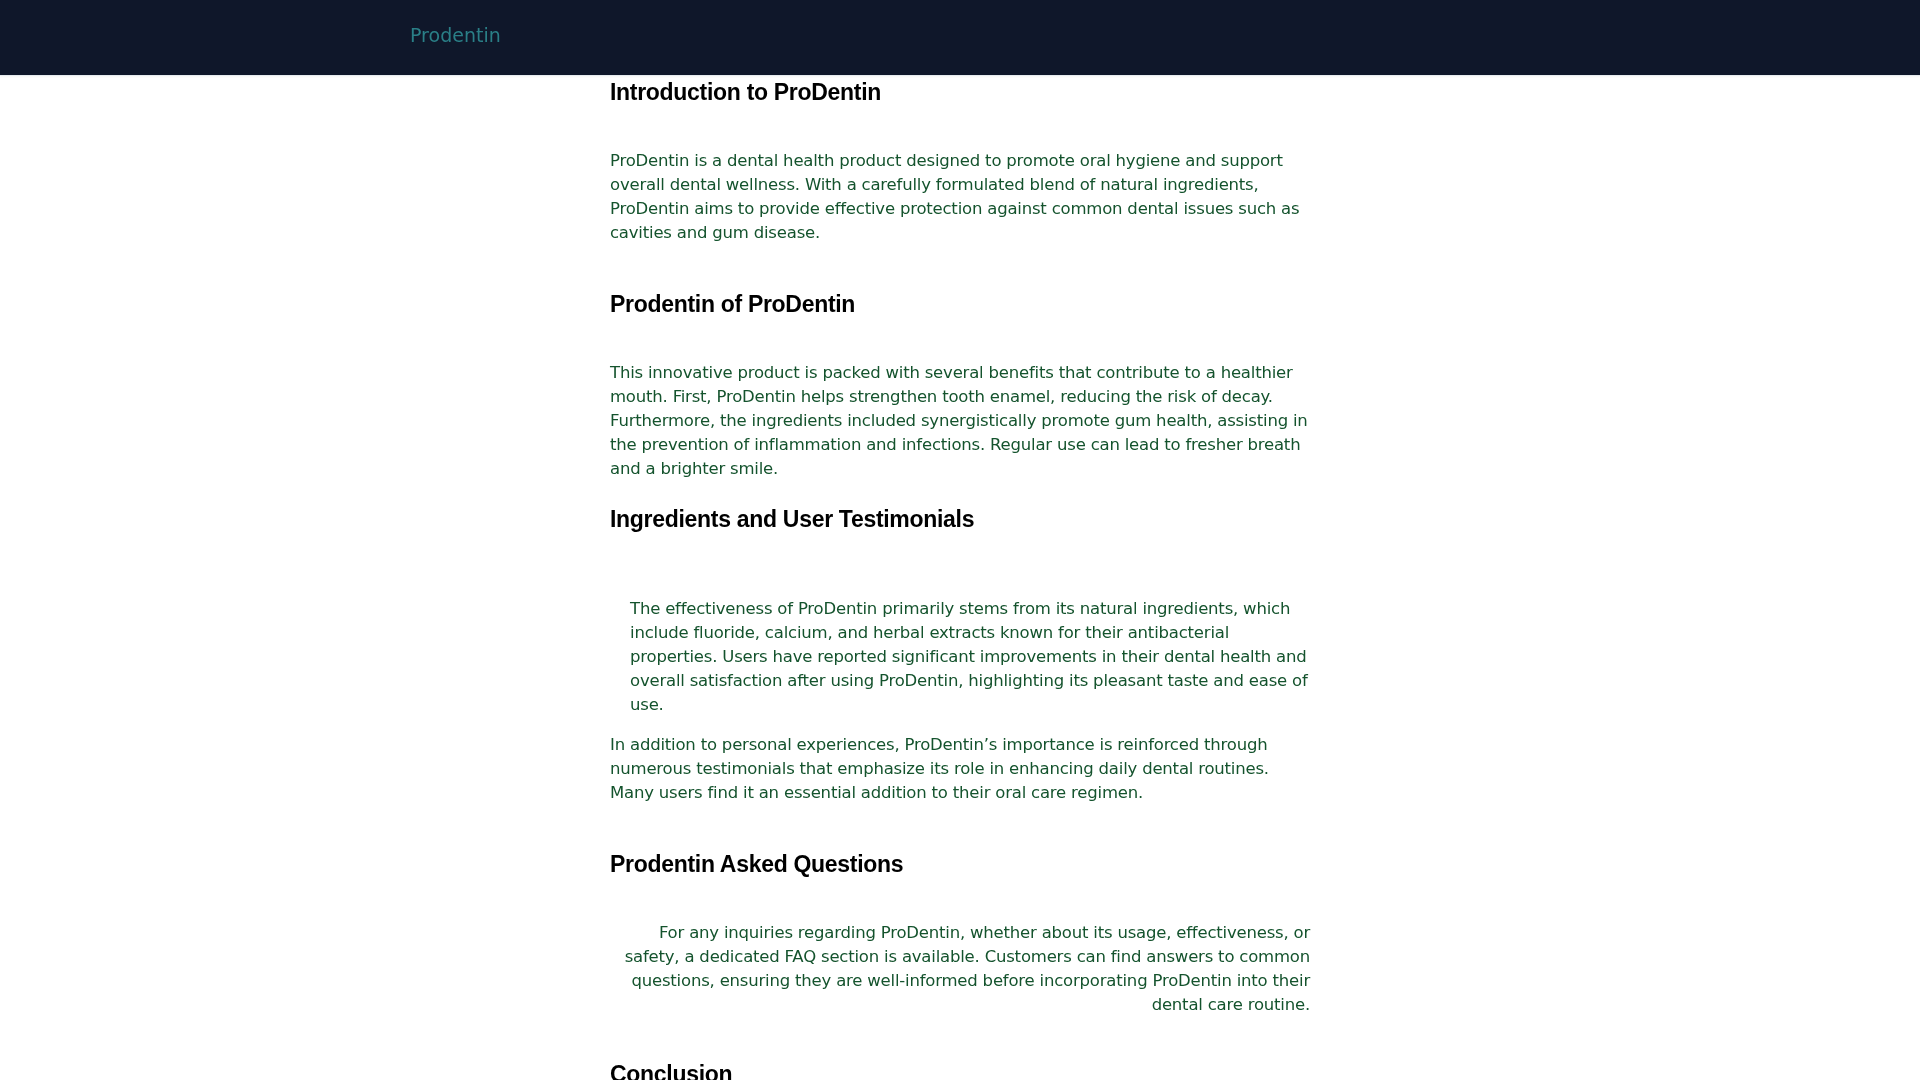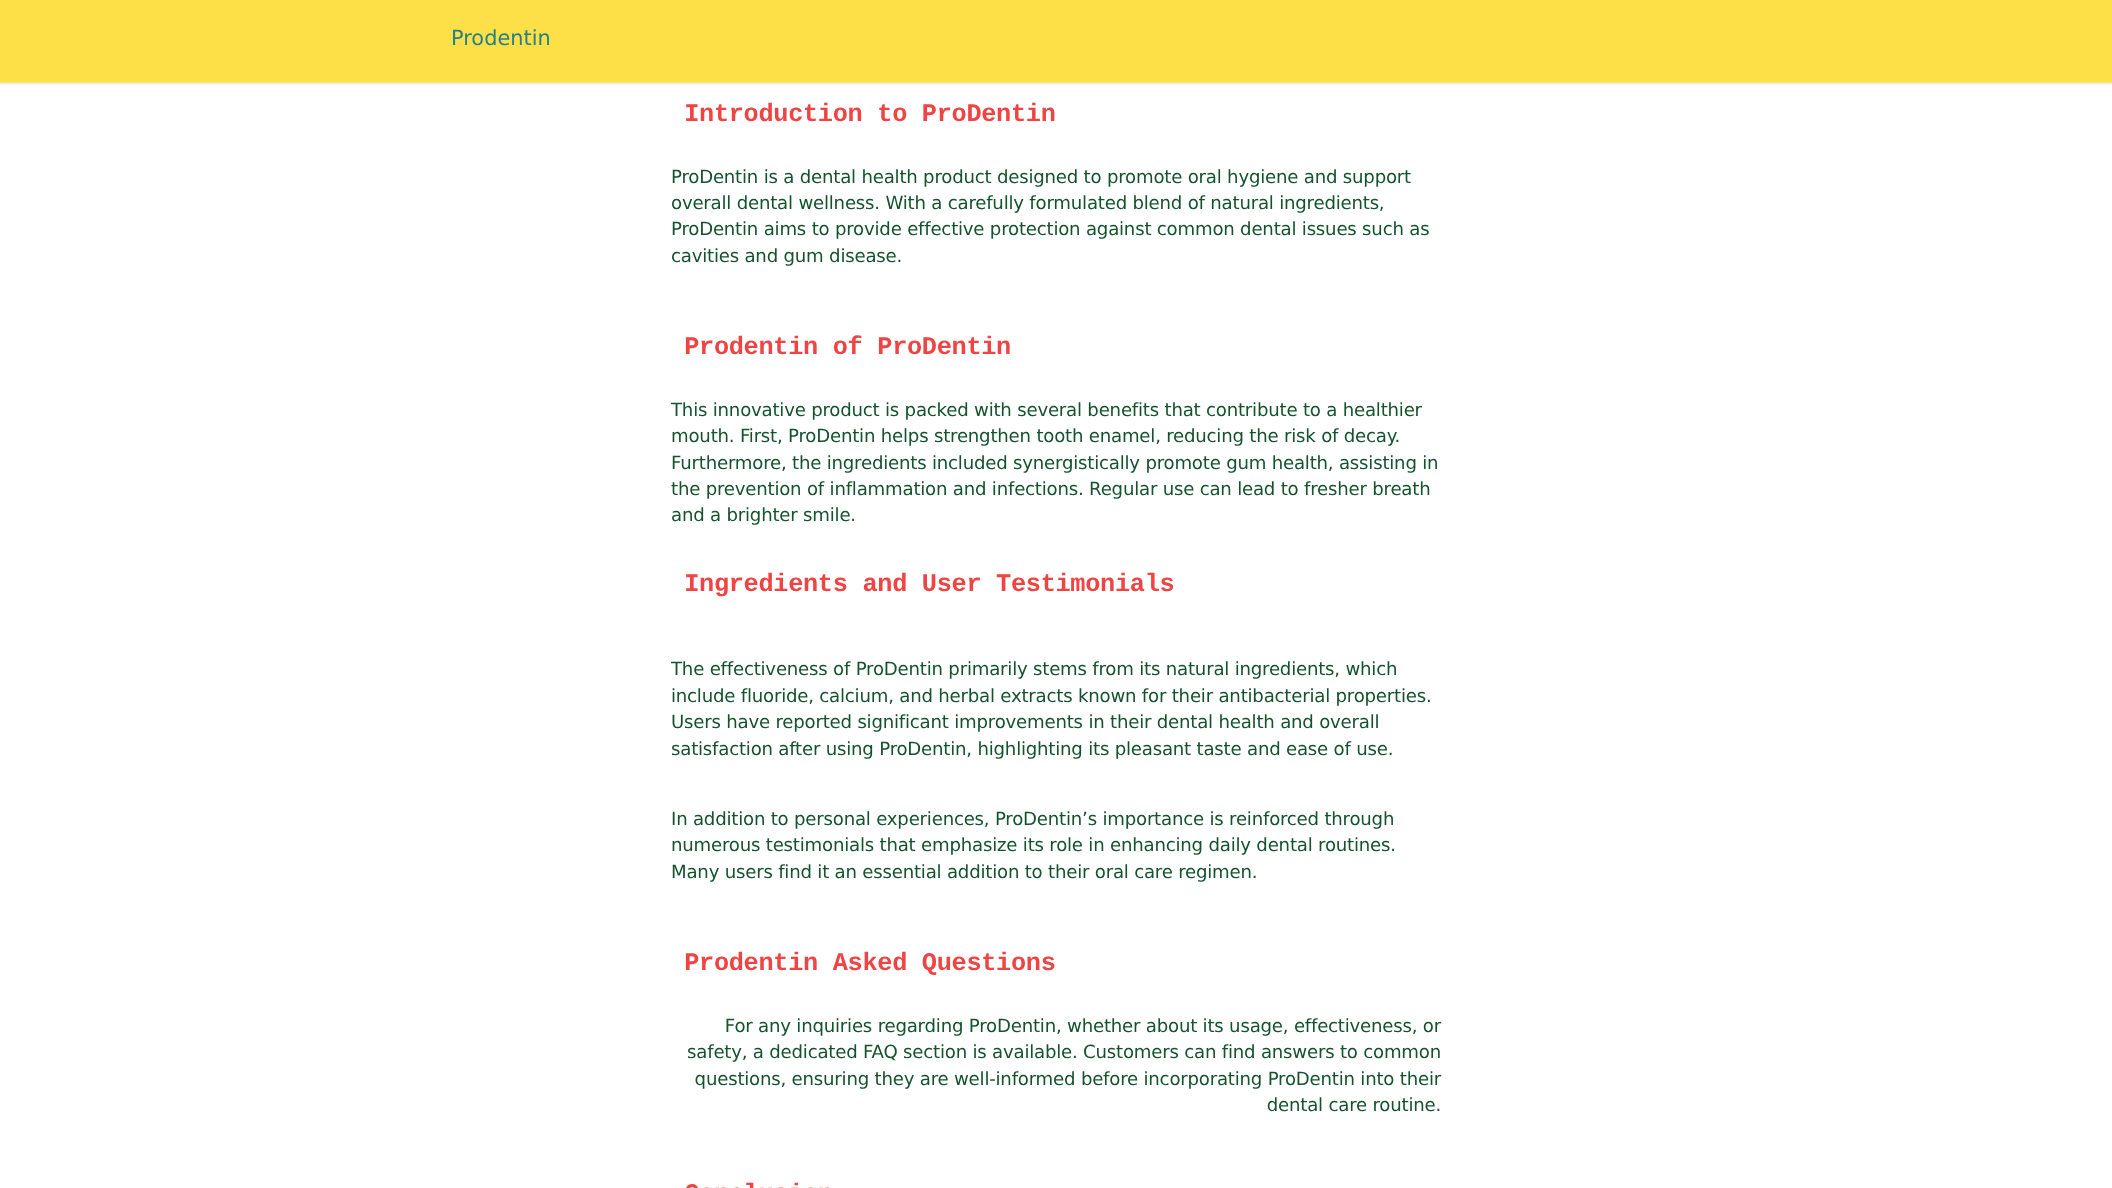--- a/index.html
+++ b/index.html
@@ -1,37 +1,37 @@
 <!DOCTYPE html>
 <html><head>
 <meta charset="utf-8">
 <style>
   html,body{margin:0;padding:0;background:#ffffff;}
   body{width:1920px;height:1080px;overflow:hidden;position:relative;font-family:"Liberation Sans",sans-serif;color:#1a1a1a;}
-  .header{position:absolute;left:0;top:0;width:1920px;height:75px;background:#fde047;border-bottom:1px solid #e6ebef;box-shadow:0 1px 2px rgba(0,0,0,0.04);}
+  .header{position:absolute;left:0;top:0;width:1920px;height:75px;background:#0f172a;border-bottom:1px solid #e6ebef;box-shadow:0 1px 2px rgba(0,0,0,0.04);}
   .brand{position:absolute;left:410px;top:24px;font-size:19px;color:#2a7f87;text-decoration:none;font-family:"DejaVu Sans",sans-serif;}
   .content{position:absolute;left:610px;top:76px;width:700px;}
-  h2{font-family:Liberation Mono, monospace;font-weight:bold;font-size:23px;color:#ef4444;margin:12px;letter-spacing:-0.3px;}
+  h2{font-family:Liberation Sans, sans-serif;font-weight:bold;font-size:23px;color:#000000;margin:0;letter-spacing:-0.3px;}
   p{font-family:"DejaVu Sans",sans-serif;font-size:16.5px;line-height:24px;margin:0;color:#14532d;letter-spacing:-0.2px;}
 </style>
 </head>
 <body>
 
 <div class="header">
   <a class="brand">Prodentin</a>
 </div>
 
 <div class="content">
   <h2 style="position:absolute;top:3px;">Introduction to ProDentin</h2>
   <p style="position:absolute;top:73px;">ProDentin is a dental health product designed to promote oral hygiene and support overall dental wellness. With a carefully formulated blend of natural ingredients, ProDentin aims to provide effective protection against common dental issues such as cavities and gum disease.</p>
 
   <h2 style="position:absolute;top:215px;">Prodentin of ProDentin</h2>
   <p style="position:absolute;top:285px;">This innovative product is packed with several benefits that contribute to a healthier mouth. First, ProDentin helps strengthen tooth enamel, reducing the risk of decay. Furthermore, the ingredients included synergistically promote gum health, assisting in the prevention of inflammation and infections. Regular use can lead to fresher breath and a brighter smile.</p>
 
   <h2 style="position:absolute;top:430px;">Ingredients and User Testimonials</h2>
-  <p style="position:absolute;top:521px;">The effectiveness of ProDentin primarily stems from its natural ingredients, which include fluoride, calcium, and herbal extracts known for their antibacterial properties. Users have reported significant improvements in their dental health and overall satisfaction after using ProDentin, highlighting its pleasant taste and ease of use.</p>
+  <p style="position:absolute;top:521px;margin-left:20px;">The effectiveness of ProDentin primarily stems from its natural ingredients, which include fluoride, calcium, and herbal extracts known for their antibacterial properties. Users have reported significant improvements in their dental health and overall satisfaction after using ProDentin, highlighting its pleasant taste and ease of use.</p>
   <p style="position:absolute;top:657px;">In addition to personal experiences, ProDentin’s importance is reinforced through numerous testimonials that emphasize its role in enhancing daily dental routines. Many users find it an essential addition to their oral care regimen.</p>
 
   <h2 style="position:absolute;top:775px;">Prodentin Asked Questions</h2>
   <p style="position:absolute;top:845px;text-align:right;">For any inquiries regarding ProDentin, whether about its usage, effectiveness, or safety, a dedicated FAQ section is available. Customers can find answers to common questions, ensuring they are well-informed before incorporating ProDentin into their dental care routine.</p>
 
   <h2 style="position:absolute;top:985px;">Conclusion</h2>
 </div>
 
 </body></html>

